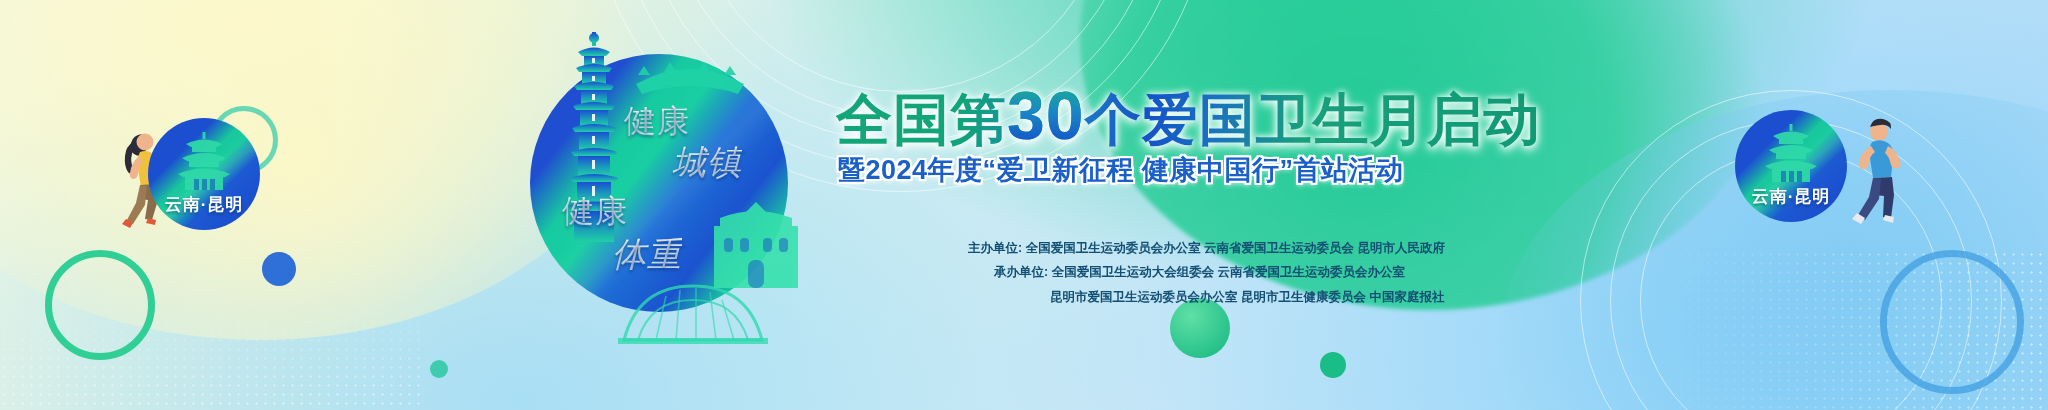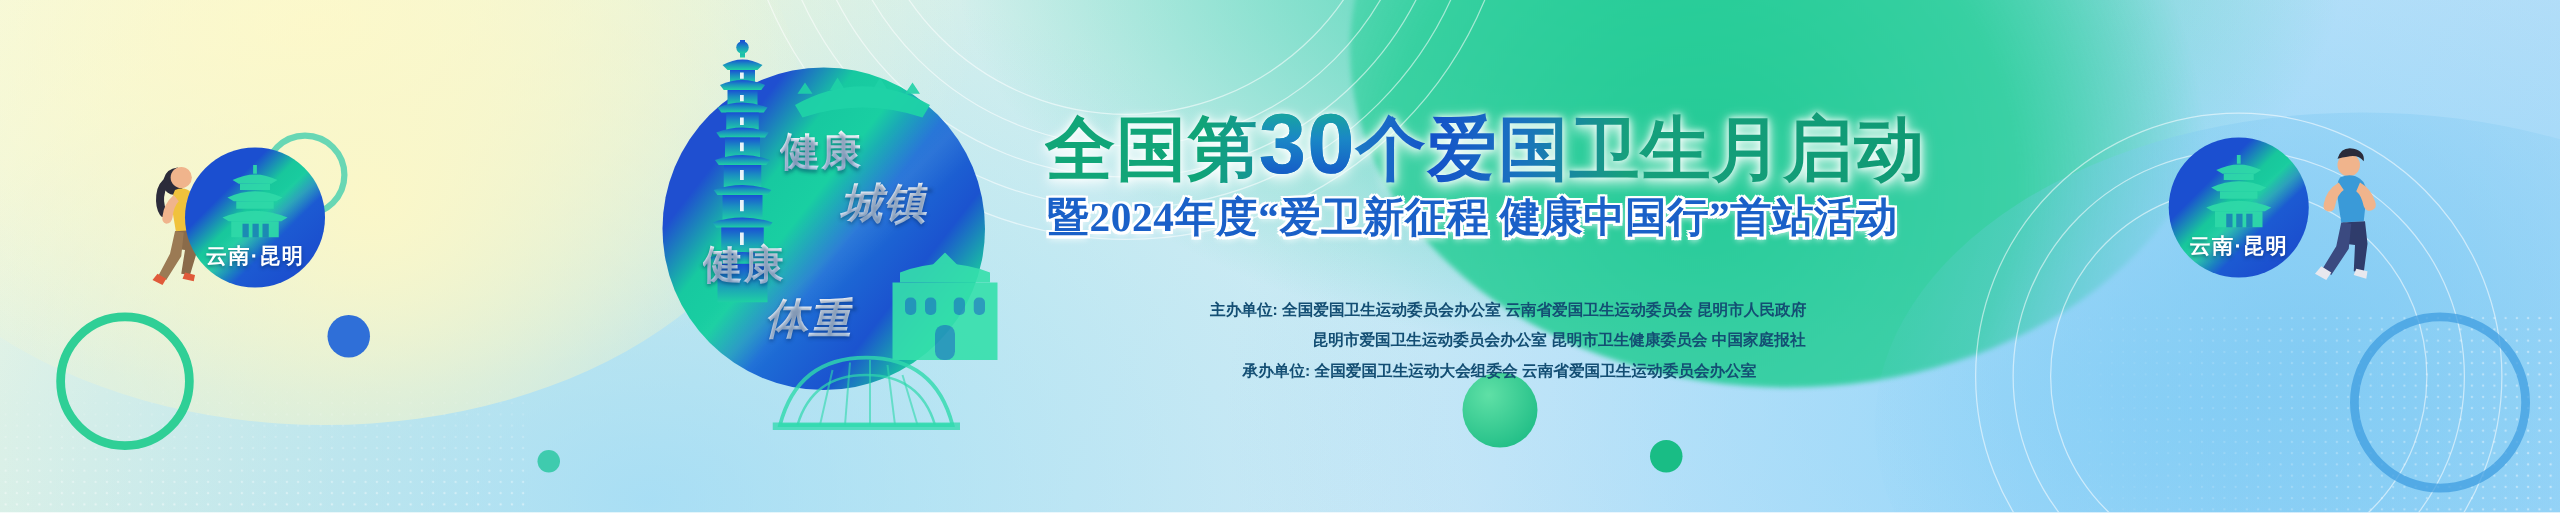--- a/index.html
+++ b/index.html
@@ -82,21 +82,21 @@
   .emb-sil{position:absolute;pointer-events:none;}
   
   #emblem-pagoda{left:40px;top:0px;width:68px;height:210px;}
   
   #emblem-roof{left:110px;top:28px;width:120px;height:40px;}
   
   #emblem-building{left:188px;top:170px;width:96px;height:86px;}
   
   #emblem-stadium{left:98px;top:250px;width:150px;height:62px;}
 
-  .emb-text{position:absolute;color:#fff;font-weight:700;letter-spacing:1px;
+  .emb-text{position:absolute;color:#fff;font-weight:400;letter-spacing:1px;
     text-shadow:0 2px 3px rgba(0,40,90,.45);white-space:nowrap;}
   #emblem-line1{left:104px;top:68px;font-size:32px;
     background:linear-gradient(180deg,#ffffff,#cfe6ff);-webkit-background-clip:text;background-clip:text;color:transparent;}
   #emblem-line2{left:152px;top:108px;font-size:34px;font-style:italic;
     background:linear-gradient(180deg,#ffffff,#d6e9ff);-webkit-background-clip:text;background-clip:text;color:transparent;}
   #emblem-line3{left:42px;top:158px;font-size:32px;
     background:linear-gradient(180deg,#ffffff,#cfe6ff);-webkit-background-clip:text;background-clip:text;color:transparent;}
   #emblem-line4{left:92px;top:200px;font-size:34px;font-style:italic;
     background:linear-gradient(180deg,#ffffff,#d6e9ff);-webkit-background-clip:text;background-clip:text;color:transparent;}
 
@@ -109,27 +109,26 @@
     -webkit-background-clip:text;background-clip:text;color:transparent;
     -webkit-text-stroke:0px transparent;
     filter:drop-shadow(0 0 3px rgba(255,255,255,.95)) drop-shadow(0 3px 5px rgba(255,255,255,.9));
   }
   #headline .num{font-size:68px;font-weight:900;
     background:linear-gradient(180deg,#16b886 0%,#1a87c6 45%,#1347c8 100%);
     -webkit-background-clip:text;background-clip:text;color:transparent;}
 
   #subheadline{
     position:absolute;left:838px;top:152px;
-    font-size:33px;font-weight:800;letter-spacing:.5px;white-space:nowrap;
+    font-size:27px;font-weight:800;letter-spacing:.5px;white-space:nowrap;
     color:#1a60c8;
     text-shadow:
       -2px 0 #fff, 2px 0 #fff, 0 -2px #fff, 0 2px #fff,
       -2px -2px #fff, 2px -2px #fff, -2px 2px #fff, 2px 2px #fff,
       0 3px 5px rgba(255,255,255,.9);
-    font-family: Liberation Serif, serif;
   }
 
   #credits{position:absolute;left:968px;top:236px;width:520px;}
   .credit-line{font-size:12.5px;color:#134e73;font-weight:700;line-height:1.95;white-space:nowrap;}
   .credit-line.c1{text-align:left;}
   .credit-line.c2{text-align:left;padding-left:26px;}
   .credit-line.c3{text-align:left;padding-left:82px;}
 
   
   .badge{position:absolute;width:112px;height:112px;}
@@ -303,22 +302,22 @@
     <div class="emb-text" id="emblem-line3">健康</div>
     <div class="emb-text" id="emblem-line4">体重</div>
   </div>
 
   <div id="headline"><span>全国第</span><span class="num">30</span><span>个爱国卫生月启动</span></div>
 
   <div id="subheadline">暨2024年度“爱卫新征程 健康中国行”首站活动</div>
 
   <div id="credits">
     <div class="credit-line c1">主办单位: 全国爱国卫生运动委员会办公室  云南省爱国卫生运动委员会  昆明市人民政府</div>
+    <div class="credit-line c2">承办单位: 全国爱国卫生运动大会组委会  云南省爱国卫生运动委员会办公室</div>
     <div class="credit-line c3">昆明市爱国卫生运动委员会办公室  昆明市卫生健康委员会  中国家庭报社</div>
-    <div class="credit-line c2">承办单位: 全国爱国卫生运动大会组委会  云南省爱国卫生运动委员会办公室</div>
   </div>
 
   <div class="badge" id="badge-right">
     <div class="badge-globe"></div>
     <svg class="badge-pagoda" viewBox="0 0 60 58">
       <g fill="#2fd8a8" opacity="0.95">
         <rect x="28.5" y="0" width="3" height="7"></rect>
         <path d="M12 12 q18 -9 36 0 l-5 3 h-26 z"></path>
         <rect x="18" y="15" width="24" height="5"></rect>
         <path d="M8 26 q22 -10 44 0 l-5 3 h-34 z"></path>

